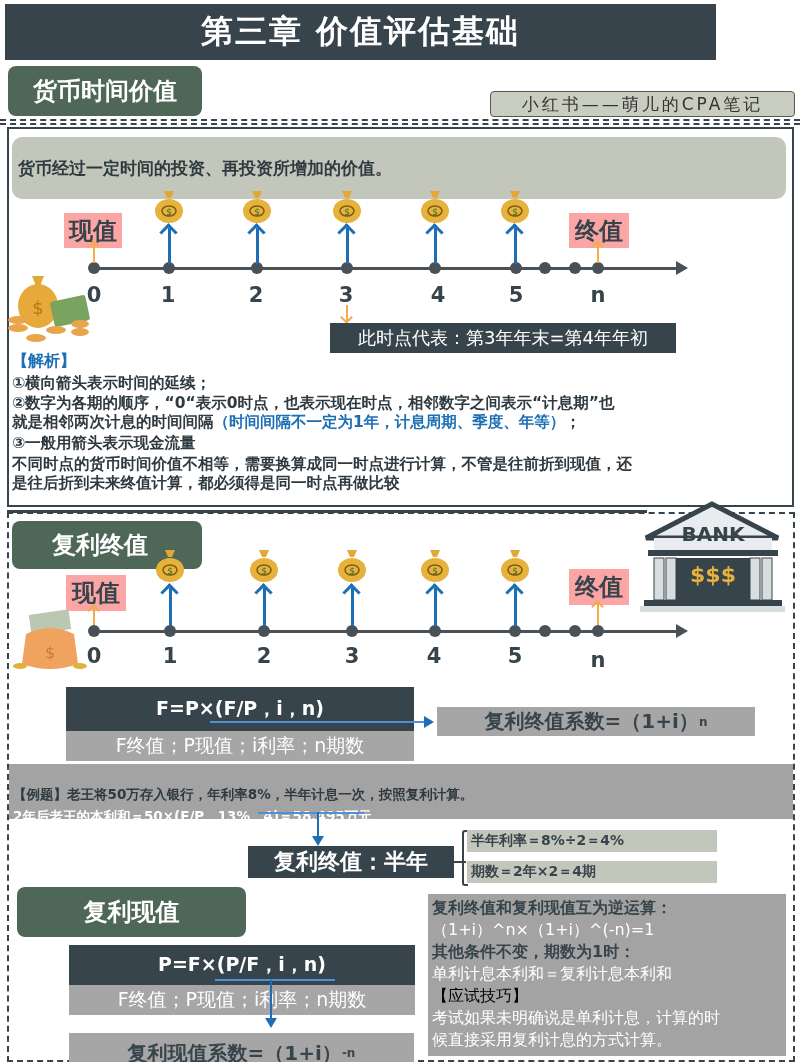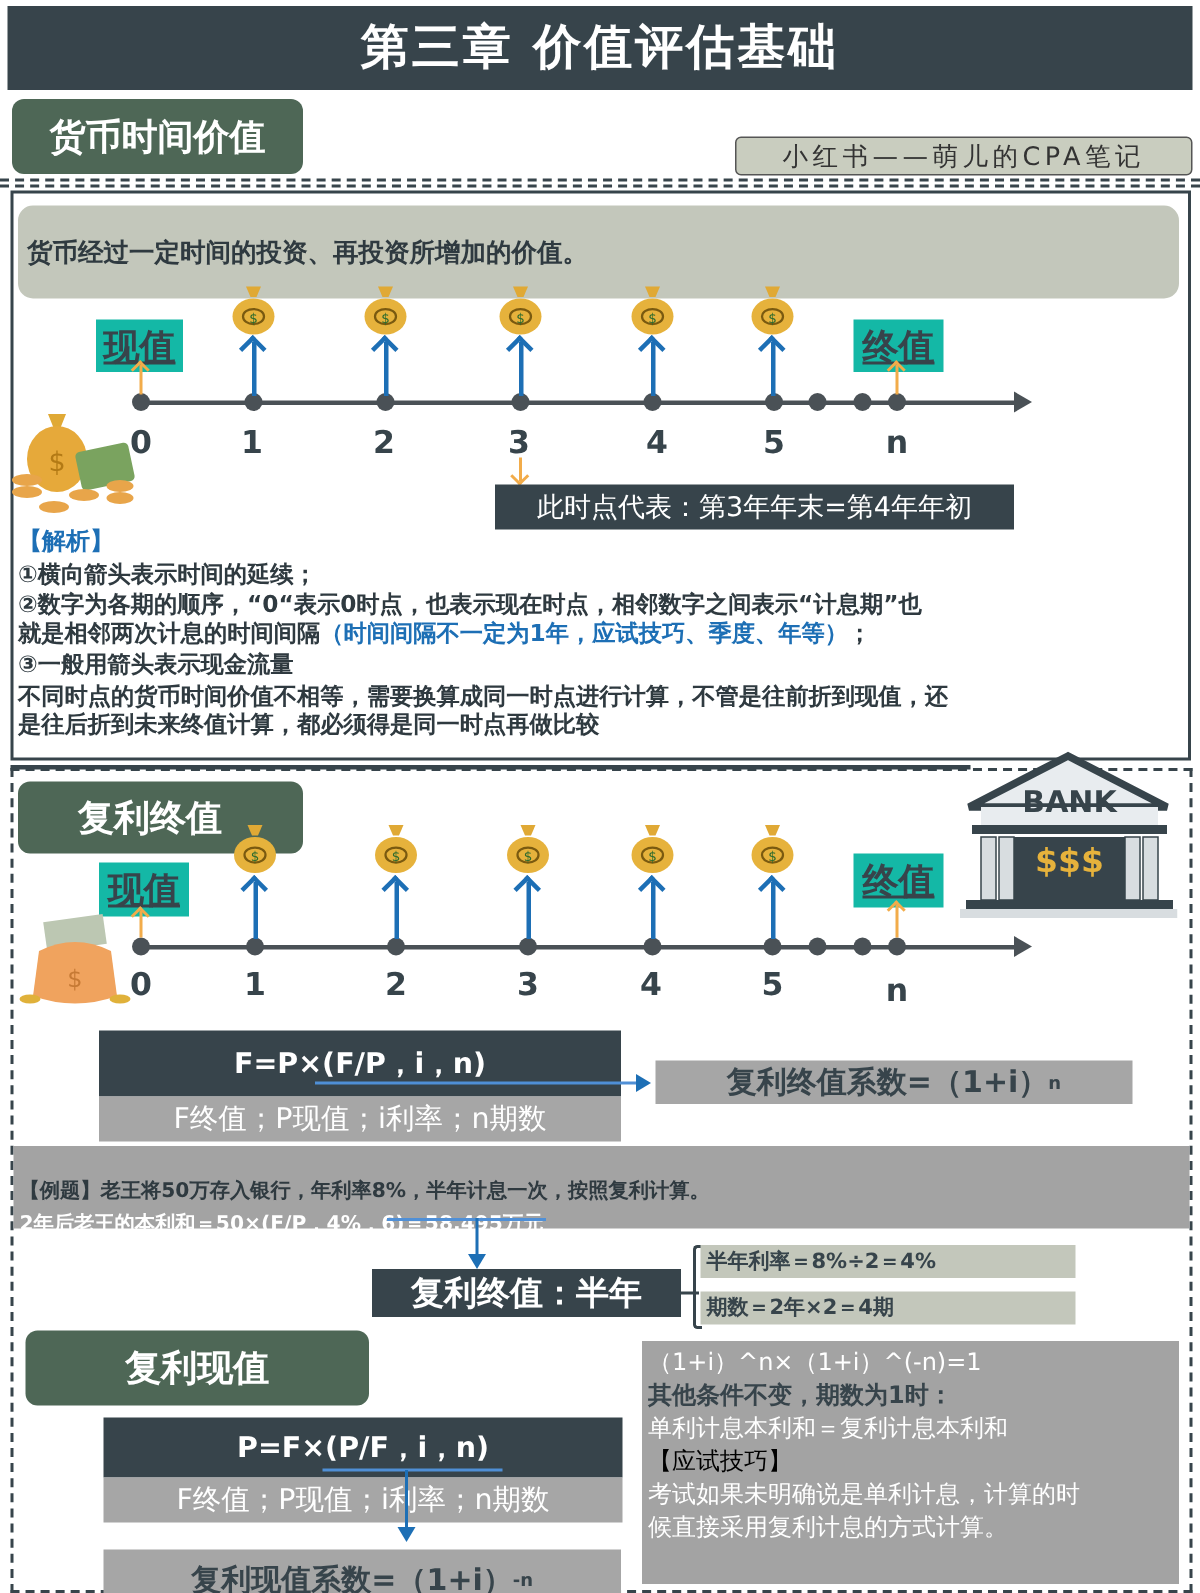--- a/index.html
+++ b/index.html
@@ -2,21 +2,21 @@
 <html><head>
 <meta charset="utf-8">
 <style>
   * { box-sizing: border-box; margin: 0; padding: 0; }
   body {
     width: 800px; height: 1062px; background: #ffffff; position: relative; overflow: hidden;
     font-family: "DejaVu Sans", "Liberation Sans", sans-serif; color: #2f3a40;
   }
   .abs { position: absolute; }
   .title-bar {
-    left: 5px; top: 4px; width: 790px; height: 56px; background: #37444b;
+    left: 5px; top: 4px; width: 711px; height: 56px; background: #37444b;
     color: #fff; font-size: 32px; font-weight: bold; display: flex; align-items: center; justify-content: center;
     letter-spacing: 2px;
   }
   .section-tag {
     background: #4e6756; color: #fff; font-weight: bold; border-radius: 8px;
     display: flex; align-items: center; justify-content: center;
   }
   .watermark {
     left: 490px; top: 91px; width: 305px; height: 26px; background: #c9cdbf;
     border: 1px solid #555; border-radius: 4px; font-size: 17px; color: #333;
@@ -32,22 +32,22 @@
   .box2 {
     left: 7px; top: 512px; width: 788px; height: 550px; border: 2px dashed #37444b; border-bottom: 2px dashed #37444b;
   }
   .grey-band {
     left: 12px; top: 137px; width: 774px; height: 62px; background: #c3c7bb; border-radius: 10px;
   }
   .def-text {
     left: 18px; top: 157px; font-size: 17px; font-weight: bold; color: #2f3a40;
   }
   .label-box {
-    background: #14b8a6; color: #37444b; font-weight: bold; font-size: 24px;
-    display: flex; align-items: center; justify-content: center; text-decoration: underline;
+    background: #fca5a5; color: #37444b; font-weight: bold; font-size: 24px;
+    display: flex; align-items: center; justify-content: center;
   }
   .axis-line { height: 3px; background: #4a5156; }
   .axis-arrow {
     width: 0; height: 0; border-left: 12px solid #4a5156;
     border-top: 7px solid transparent; border-bottom: 7px solid transparent;
   }
   .dot { width: 12px; height: 12px; border-radius: 50%; background: #4a5156; }
   .tick-label { font-size: 21px; font-weight: bold; color: #37444b; width: 20px; text-align: center; }
   .up-arrow-blue { width: 3px; background: #1d6fb5; }
   .up-arrow-blue::before {
@@ -204,21 +204,21 @@
   <ellipse cx="30" cy="70" rx="10" ry="4" fill="#e8a54a"></ellipse>
 </svg>
 
 <div class="abs down-arrow-orange" style="left:346px;top:305px;height:16px;"></div>
 <div class="abs note-dark" style="left:330px;top:323px;width:346px;height:30px;">此时点代表：第3年年末=第4年年初</div>
 
 <div class="abs analysis blue" style="top:352px;font-size:16px;">【解析】</div>
 <div class="abs analysis" style="top:374px;">①横向箭头表示时间的延续；</div>
 <div class="abs analysis" style="top:394px;">②数字为各期的顺序，“0“表示0时点，也表示现在时点，相邻数字之间表示“计息期”也</div>
 <div class="abs analysis" style="top:413px;">
-  <span>就是相邻两次计息的时间间隔</span><span class="blue">（时间间隔不一定为1年，应试技巧、季度、年等）</span><span>；</span>
+  <span>就是相邻两次计息的时间间隔</span><span class="blue">（时间间隔不一定为1年，计息周期、季度、年等）</span><span>；</span>
 </div>
 <div class="abs analysis" style="top:434px;">③一般用箭头表示现金流量</div>
 <div class="abs analysis" style="top:455px;">不同时点的货币时间价值不相等，需要换算成同一时点进行计算，不管是往前折到现值，还</div>
 <div class="abs analysis" style="top:474px;">是往后折到未来终值计算，都必须得是同一时点再做比较</div>
 
 <div class="abs box2"></div>
 <div class="abs" style="left:7px;top:510px;width:640px;height:3px;background:#37444b;"></div>
 
 <div class="abs section-tag" style="left:12px;top:521px;width:190px;height:48px;font-size:24px;justify-content:flex-start;padding-left:40px;">复利终值</div>
 
@@ -313,21 +313,21 @@
 <div class="abs formula-grey" style="left:66px;top:731px;width:348px;height:30px;">F终值；P现值；i利率；n期数</div>
 <div class="abs hline-blue" style="left:210px;top:721px;width:214px;"></div>
 <div class="abs arrow-right-blue" style="left:424px;top:716px;"></div>
 <div class="abs coef-box" style="left:437px;top:707px;width:318px;height:29px;">
   <span>复利终值系数=（1+i）</span>
     <sup>n</sup>
 </div>
 
 <div class="abs example-band">
   <div class="l1">【例题】老王将50万存入银行，年利率8%，半年计息一次，按照复利计算。</div>
-  <div>2年后老王的本利和＝50×(F/P，4%，6)＝58.495万元</div>
+  <div>2年后老王的本利和＝50×(F/P，13%，4)＝58.495万元</div>
 </div>
 <div class="abs hline-blue" style="left:258px;top:812px;width:106px;"></div>
 <div class="abs vline-blue" style="left:317px;top:812px;height:26px;"></div>
 <div class="abs arrow-down-blue" style="left:312px;top:836px;"></div>
 
 <div class="abs period-box" style="left:248px;top:846px;width:206px;height:32px;">复利终值：半年</div>
 <div class="abs" style="left:454px;top:861px;width:12px;height:2px;background:#37444b;"></div>
 <div class="abs" style="left:462px;top:830px;width:6px;height:56px;border:2px solid #37444b;border-right:none;border-radius:3px 0 0 3px;"></div>
 <div class="abs calc-row" style="left:467px;top:830px;width:250px;height:22px;">半年利率＝8%÷2＝4%</div>
 <div class="abs calc-row" style="left:467px;top:861px;width:250px;height:22px;">期数＝2年×2＝4期</div>
@@ -338,19 +338,20 @@
 <div class="abs formula-grey" style="left:69px;top:985px;width:346px;height:30px;">F终值；P现值；i利率；n期数</div>
 <div class="abs hline-blue" style="left:215px;top:979px;width:120px;"></div>
 <div class="abs vline-blue" style="left:270px;top:980px;height:40px;"></div>
 <div class="abs arrow-down-blue" style="left:265px;top:1018px;"></div>
 <div class="abs coef-box" style="left:69px;top:1033px;width:345px;height:40px;">
   <span>复利现值系数=（1+i）</span>
     <sup>-n</sup>
 </div>
 
 <div class="abs right-panel">
+  <div class="bold-dark">复利终值和复利现值互为逆运算：</div>
   <div>（1+i）^n×（1+i）^(-n)=1</div>
   <div class="bold-dark">其他条件不变，期数为1时：</div>
   <div>单利计息本利和＝复利计息本利和</div>
   <div class="tip">【应试技巧】</div>
   <div>考试如果未明确说是单利计息，计算的时</div>
   <div>候直接采用复利计息的方式计算。</div>
 </div>
 
 </body></html>

